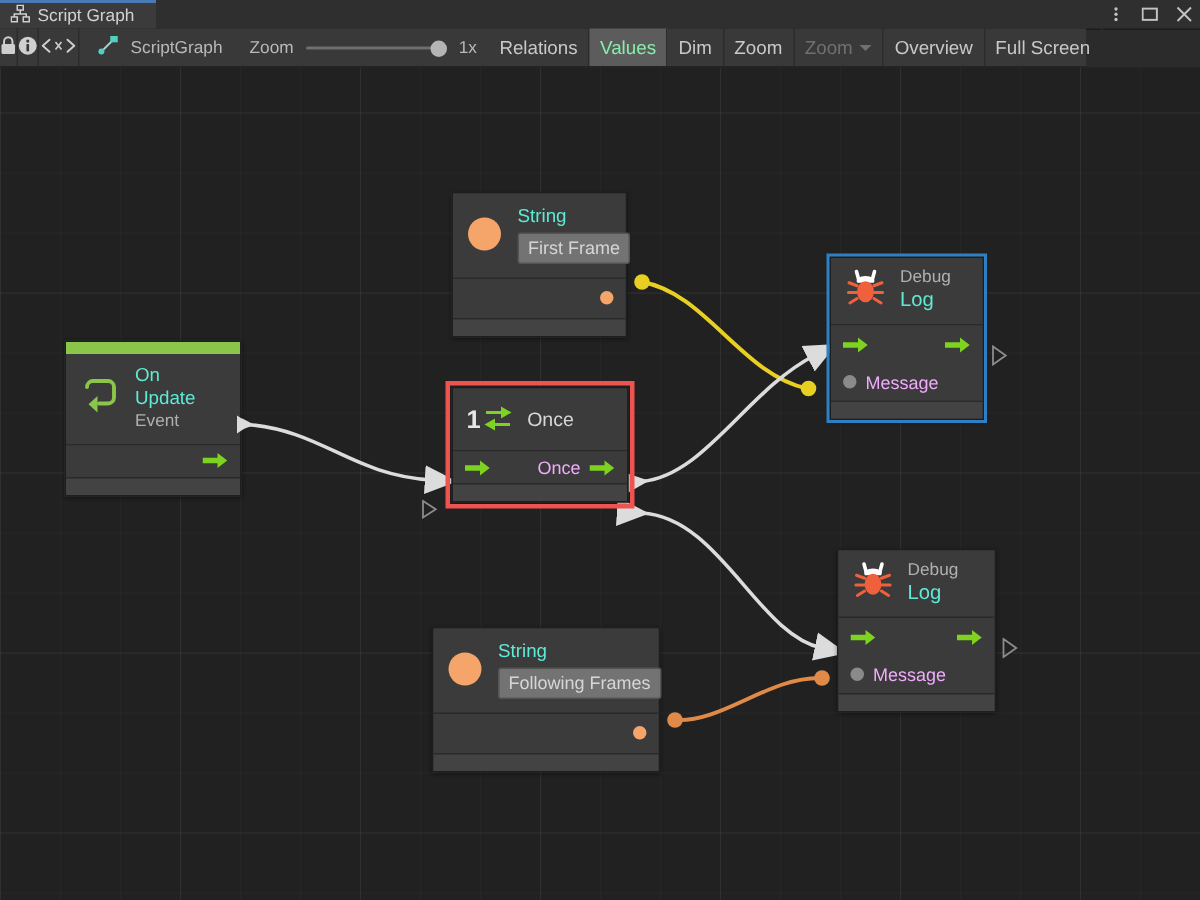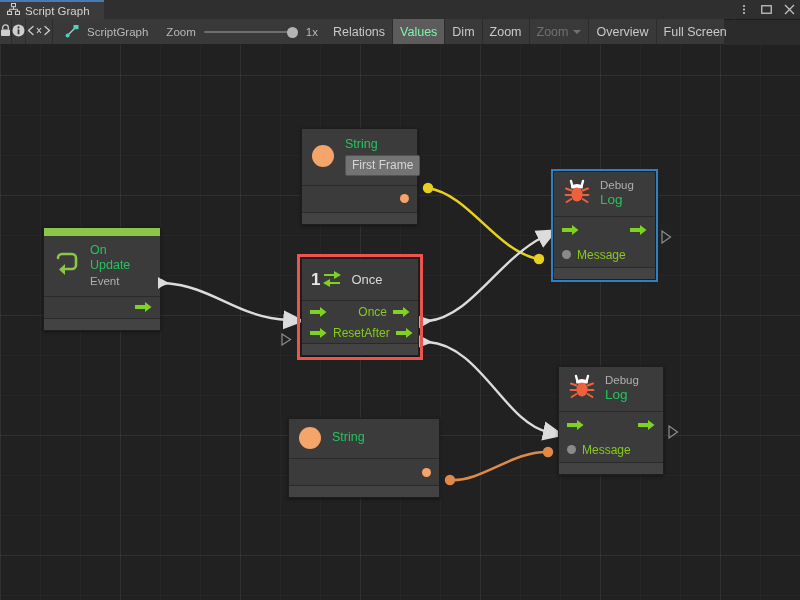--- a/index.html
+++ b/index.html
@@ -149,29 +149,29 @@
   .node.sel-red  { outline: 3px solid #ef5350; outline-offset: 1px; }
   .node.sel-blue { outline: 2px solid #2f7fc4; outline-offset: 0px; }
   .node-accent { height: 8px; background: #89c64a; }
   .node-head {
     display: flex; align-items: center; gap: 9px;
     padding: 7px 10px 8px 9px;
     background: #3b3b3b;
     border-bottom: 1px solid #2a2a2a;
   }
   .node-head-text { display: flex; flex-direction: column; line-height: 1.22; }
-  .node-title { font-size: 12.5px; color: #22c55e; }
+  .node-title { font-size: 12.5px; color: #5eead4; }
   .node-subtitle { font-size: 11.5px; color: #b0b0b0; }
   .node-title.solo { font-size: 13px; color: #d8d8d8; }
   .node-body { background: #3b3b3b; padding: 0; }
   .node-foot { height: 11px; background: #434343; border-top: 1px solid #2a2a2a; }
   .port-row {
     display: flex; align-items: center; justify-content: space-between;
     height: 21px; padding: 0 8px;
-    font-size: 12px; color: #84cc16;
+    font-size: 12px; color: #f0abfc;
   }
   .port-left, .port-right { display: flex; align-items: center; gap: 6px; }
   .node-value-field {
     background: #737373;
     border: 1px solid #545454;
     border-radius: 2px;
     padding: 2px 6px;
     font-size: 12px;
     color: #d6d6d6;
     white-space: nowrap;
@@ -401,47 +401,34 @@
               <path d="M0 4.1 H10 V1 L16.5 6 L10 11 V7.9 H0 Z" fill="#7ed321"></path>
             </svg>
           </span>
           <span class="port-right">
             <span>Once</span>
             <svg width="17" height="12" viewBox="0 0 17 12">
               <path d="M0 4.1 H10 V1 L16.5 6 L10 11 V7.9 H0 Z" fill="#7ed321"></path>
             </svg>
           </span>
         </div>
-        <div class="port-row">
-          <span class="port-left">
-            <svg width="17" height="12" viewBox="0 0 17 12">
-              <path d="M0 4.1 H10 V1 L16.5 6 L10 11 V7.9 H0 Z" fill="#7ed321"></path>
-            </svg>
-            <span>Reset</span>
-          </span>
-          <span class="port-right">
-            <span>After</span>
-            <svg width="17" height="12" viewBox="0 0 17 12">
-              <path d="M0 4.1 H10 V1 L16.5 6 L10 11 V7.9 H0 Z" fill="#7ed321"></path>
-            </svg>
-          </span>
-        </div>
       </div>
       <div class="node-foot"></div>
     </div>
 
     <svg style="position:absolute;left:281px;top:288px;" width="11" height="13" viewBox="0 0 11 13">
       <path d="M1 1 L9.5 6.5 L1 12 Z" fill="none" stroke="#8c8c8c" stroke-width="1.2"></path>
     </svg>
 
     <div class="node" style="left:288px; top:373px; width:152px;">
       <div class="node-head" style="gap:11px;padding:8px 9px 9px 10px;">
         <span class="val-dot"></span>
         <span class="node-head-text" style="gap:3px;">
           <span class="node-title">String</span>
+          <span class="node-value-field">Following Frames</span>
         </span>
       </div>
       <div class="node-body">
         <div class="port-row" style="height:26px;">
           <span class="spacer"></span>
           <span class="port-dot-small"></span>
         </div>
       </div>
       <div class="node-foot"></div>
     </div>

